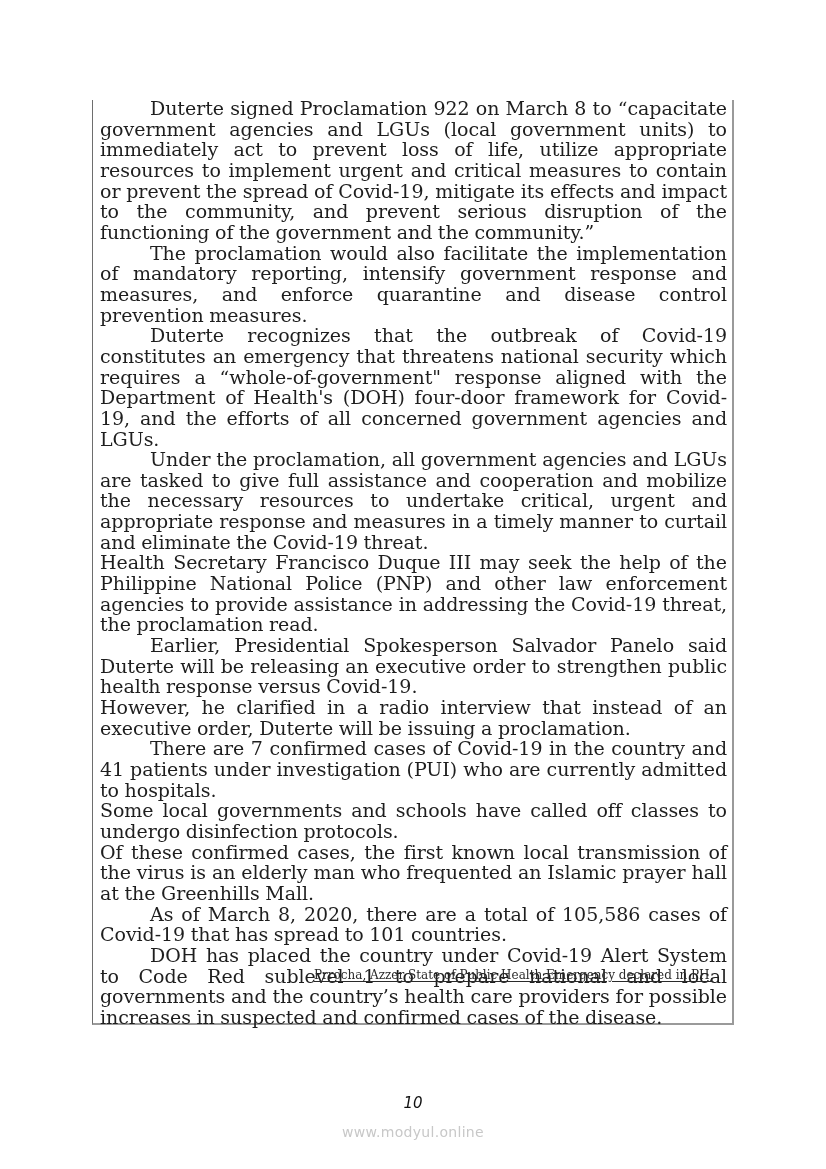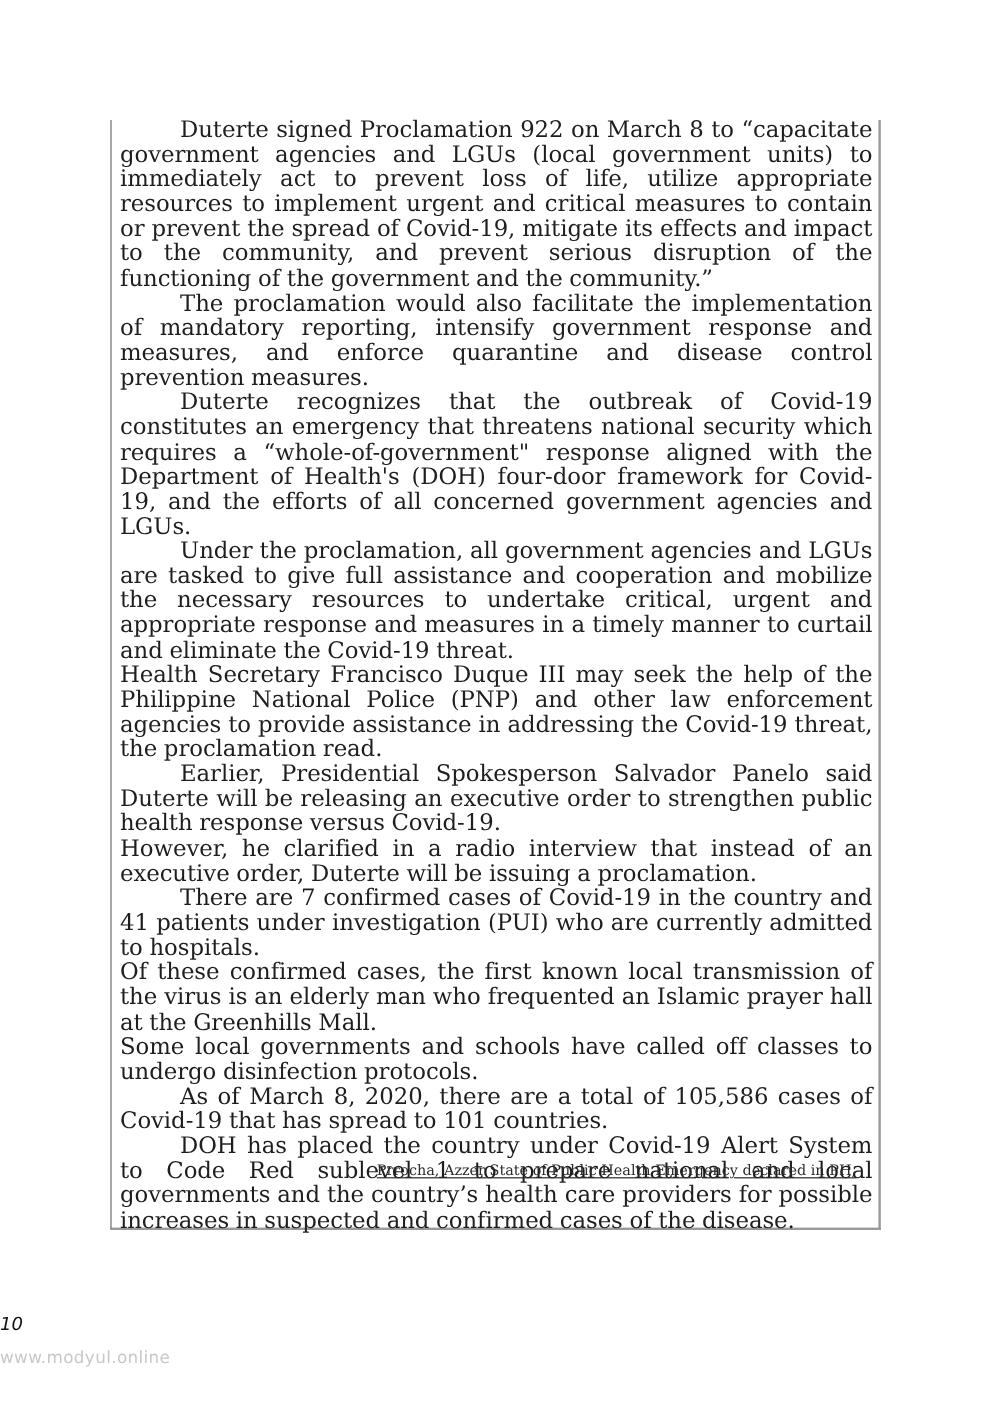--- a/index.html
+++ b/index.html
@@ -56,53 +56,54 @@
       display: block;
       text-decoration: underline;
       text-underline-offset: 2px;
       white-space: nowrap;
     }
     .page-number {
       position: absolute;
       left: 0;
       width: 826px;
       top: 1094px;
-      text-align: left;
+      text-align: center;
       font-family: "DejaVu Sans", sans-serif;
       font-style: italic;
       font-size: 15px;
       color: #111;
     }
     .watermark {
       position: absolute;
       left: 0;
       width: 826px;
       top: 1124px;
+      text-align: center;
       font-family: "DejaVu Sans", sans-serif;
       font-size: 14px;
       color: #c8c8c8;
       letter-spacing: 0.3px;
     }
   </style>
 </head>
 <body>
 
 <div class="frame"></div>
 
 <div class="article">
   <p class="indent">Duterte signed Proclamation 922 on March 8 to “capacitate government agencies and LGUs (local government units) to immediately act to prevent loss of life, utilize appropriate resources to implement urgent and critical measures to contain or prevent the spread of Covid-19, mitigate its effects and impact to the community, and prevent serious disruption of the functioning of the government and the community.”</p>
   <p class="indent">The proclamation would also facilitate the implementation of mandatory reporting, intensify government response and measures, and enforce quarantine and disease control prevention measures.</p>
   <p class="indent">Duterte recognizes that the outbreak of Covid-19 constitutes an emergency that threatens national security which requires a “whole-of-government" response aligned with the Department of Health's (DOH) four-door framework for Covid-19, and the efforts of all concerned government agencies and LGUs.</p>
   <p class="indent">Under the proclamation, all government agencies and LGUs are tasked to give full assistance and cooperation and mobilize the necessary resources to undertake critical, urgent and appropriate response and measures in a timely manner to curtail and eliminate the Covid-19 threat.</p>
   <p>Health Secretary Francisco Duque III may seek the help of the Philippine National Police (PNP) and other law enforcement agencies to provide assistance in addressing the Covid-19 threat, the proclamation read.</p>
   <p class="indent">Earlier, Presidential Spokesperson Salvador Panelo said Duterte will be releasing an executive order to strengthen public health response versus Covid-19.</p>
   <p>However, he clarified in a radio interview that instead of an executive order, Duterte will be issuing a proclamation.</p>
   <p class="indent">There are 7 confirmed cases of Covid-19 in the country and 41 patients under investigation (PUI) who are currently admitted to hospitals.</p>
+  <p>Some local governments and schools have called off classes to undergo disinfection protocols.</p>
   <p>Of these confirmed cases, the first known local transmission of the virus is an elderly man who frequented an Islamic prayer hall at the Greenhills Mall.</p>
-  <p>Some local governments and schools have called off classes to undergo disinfection protocols.</p>
   <p class="indent">As of March 8, 2020, there are a total of 105,586 cases of Covid-19 that has spread to 101 countries.</p>
   <p class="indent">DOH has placed the country under Covid-19 Alert System to Code Red sublevel 1 to prepare national and local governments and the country’s health care providers for possible increases in suspected and confirmed cases of the disease.</p>
 </div>
 
 <div class="citation">
   <span>Prrocha, Azzer State of Public Health Emergency declared in PH,</span>
 </div>
 
 <div class="page-number">10</div>
 <div class="watermark">www.modyul.online</div>

